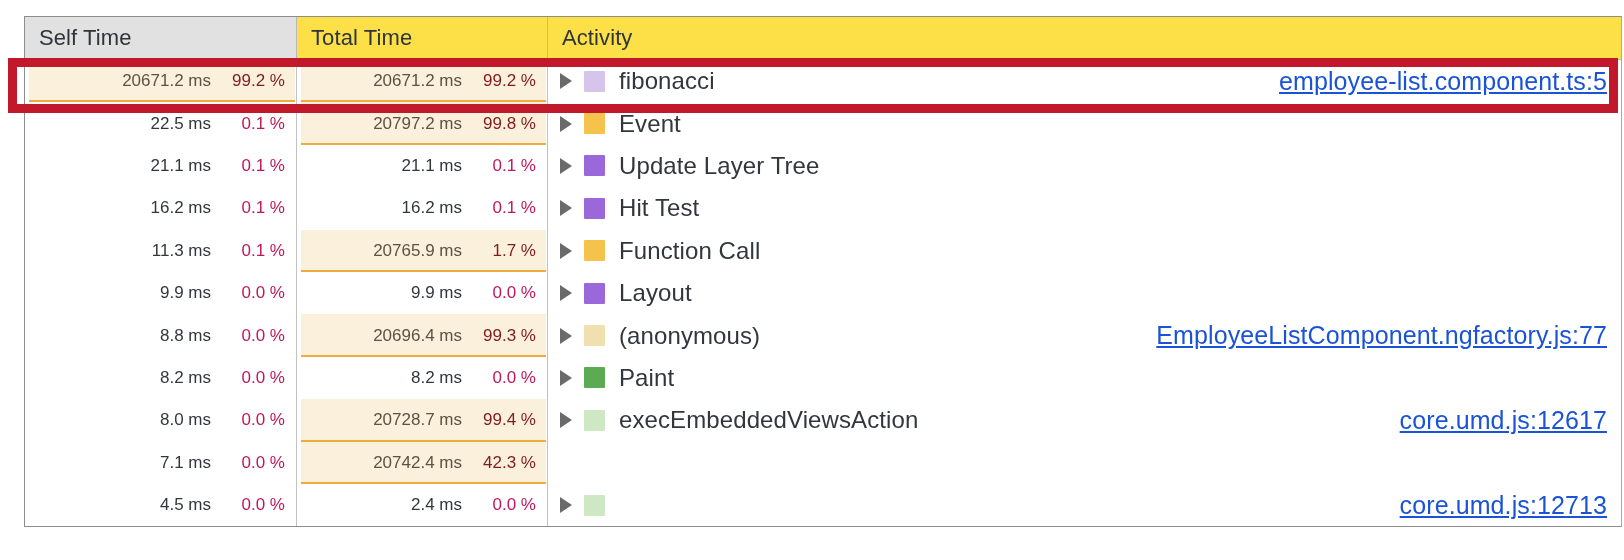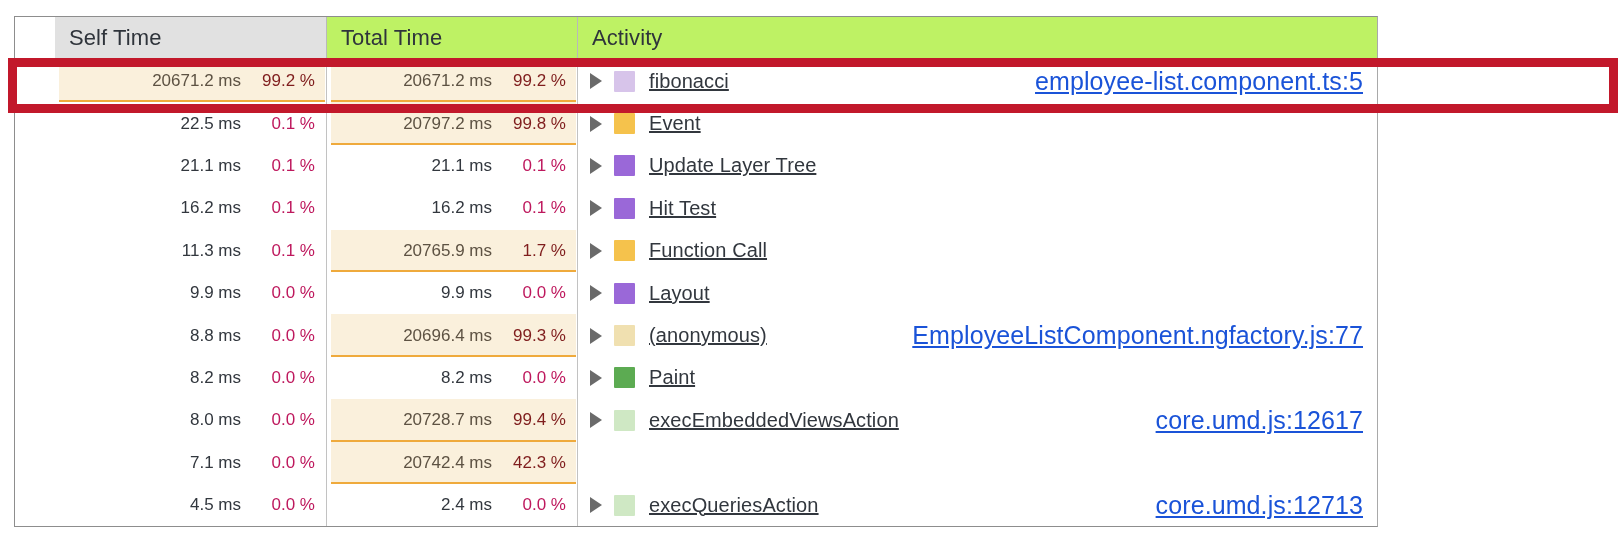--- a/index.html
+++ b/index.html
@@ -17,45 +17,44 @@
 
   #root {
     position: relative;
     width: 1624px;
     height: 560px;
   }
 
   
   .bottom-up-table {
     position: absolute;
-    left: 14px;
+    left: 24px;
     top: 16px;
-    width: 1364px;          
+    width: 1598px;          
     border: 1px solid #8d8d8d;
     border-right: 1px solid #a9a9a9;
     box-sizing: border-box;
     background: #ffffff;
-    padding-left: 40px;
   }
 
   
   .thead {
     display: flex;
     height: 43px;
     border-bottom: 1px solid #b9b9b9;
     box-sizing: border-box;
   }
   .th {
     display: flex;
     align-items: center;
     font-size: 22px;
     color: #2f343b;
     padding-left: 14px;
     box-sizing: border-box;
-    background: #bef264;
+    background: #fde047;
     border-right: 1px solid #b9b9b9;
     letter-spacing: .1px;
   }
   .th.sorted { background: #e1e1e1; }
   .th-self  { width: 272px; }
   .th-total { width: 251px; }
   .th-activity { flex: 1 1 auto; border-right: none; }
 
   
   .tbody { background: #ffffff; }
@@ -128,25 +127,24 @@
     flex: 0 0 auto;
   }
   .swatch {
     width: 21px;
     height: 21px;
     flex: 0 0 auto;
     margin-right: 14px;
     border-radius: 1px;
   }
   .act-label {
-    font-size: 20px;
+    font-size: 24px;
     color: #32373e;
     white-space: nowrap;
     letter-spacing: .1px;
-    text-decoration: underline;
   }
   .spacer { flex: 1 1 auto; }
   .src-link {
     font-size: 25px;
     color: #1a53d8;
     text-decoration: underline;
     white-space: nowrap;
     padding-right: 14px;
     cursor: pointer;
     letter-spacing: .1px;
@@ -398,21 +396,20 @@
           </div>
           <div class="cell cell-total">
             <div class="numwrap">
               <span class="ms">2.4 ms</span>
               <span class="pct">0.0 %</span>
             </div>
           </div>
           <div class="cell cell-activity">
             <div class="disclosure"></div>
             <div class="swatch" style="background: rgb(207, 232, 196);"></div>
-            <span class="act-label">execQueriesAction</span>
             <div class="spacer"></div>
             <span class="src-link">core.umd.js:12713</span>
           </div>
         </div>
       </div>
 
   </div>
 
   <div class="annotation-box"></div>
 

